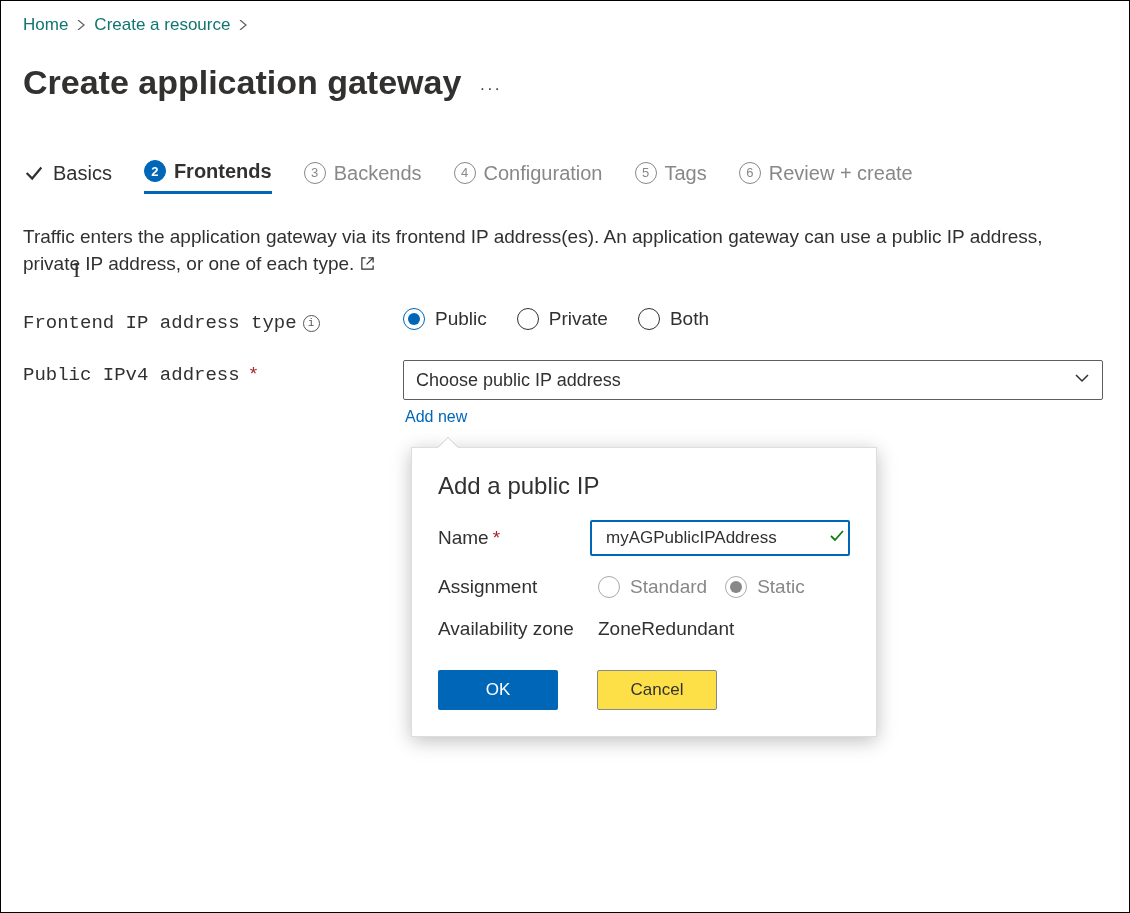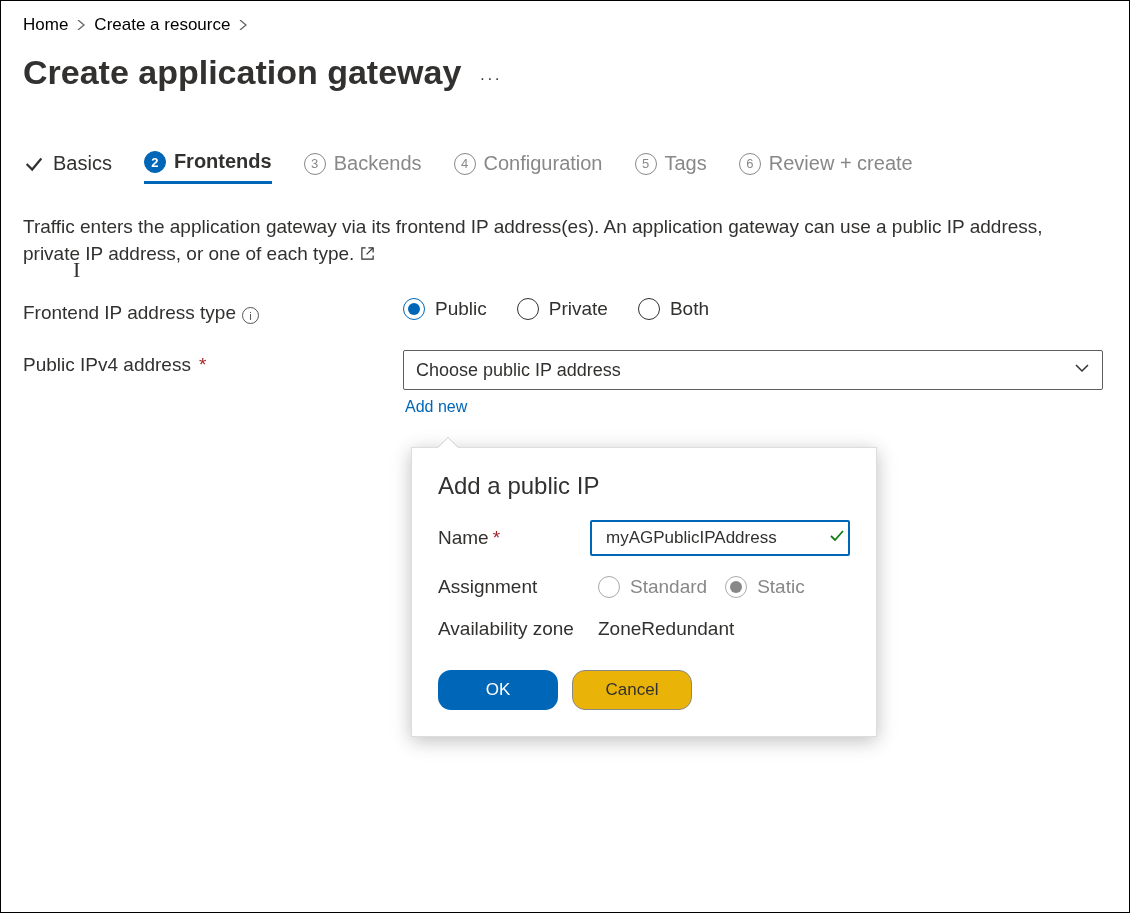--- a/index.html
+++ b/index.html
@@ -17,38 +17,38 @@
     padding: 14px 22px 22px 22px;
     position: relative;
   }
   .breadcrumb {
     font-size: 17px;
     color: #0067b8;
     display: flex;
     align-items: center;
     gap: 8px;
   }
-  .breadcrumb a { color: #000000; text-decoration: none; cursor: pointer; }
+  .breadcrumb a { color: #0f766e; text-decoration: none; cursor: pointer; }
   .breadcrumb .chev { color: #666; }
   h1.page-title {
     font-size: 34px;
     font-weight: 600;
-    margin: 18px 0 8px 0;
+    margin: 28px 0 8px 0;
     display: inline-block;
   }
   .dots { display:inline-block; color:#333; margin-left:14px; letter-spacing:2px; font-size:16px; cursor:pointer;}
   .tabs {
     display: flex;
     gap: 32px;
     margin-top: 50px;
     border-bottom: none;
     align-items: center;
   }
   .tab {
-    display: flex; align-items: flex-end; gap: 8px;
+    display: flex; align-items: flex-start; gap: 8px;
     font-size: 20px;
     color: #888;
     padding-bottom: 8px;
     cursor: pointer;
   }
   .tab .circ {
     width: 22px; height: 22px; border-radius: 50%;
     border: 1.5px solid #888; display:flex; align-items:center; justify-content:center;
     font-size: 13px; color:#888;
   }
@@ -67,21 +67,21 @@
   .ext-icon { display:inline-block; vertical-align: -1px; }
   .text-cursor {
     position:absolute; left:72px; top:256px;
     font-family: serif; font-size:22px;
   }
   .form {
     margin-top: 30px;
     display: flex; flex-direction: column; gap: 26px;
   }
   .row { display:flex; align-items: flex-start; }
-  .label-col { width: 380px; font-size:19px; color:#323130; padding-top:4px; display:flex; align-items:flex-end; gap:6px;}
+  .label-col { width: 380px; font-size:19px; color:#323130; padding-top:4px; display:flex; align-items:center; gap:6px;font-family:Liberation Mono, monospace;}
   .info-icon { width:17px; height:17px; border:1px solid #555; border-radius:50%; display:inline-flex; align-items:center; justify-content:center; font-size:11px; color:#555;}
   .req { color:#a4262c; margin-left:2px; }
   .radio-row { display:flex; gap:30px; align-items:center; }
   .radio { display:flex; gap:10px; align-items:center; font-size:19px; cursor:pointer;}
   .radio .r-outer {
     width:22px; height:22px; border-radius:50%; border:1.5px solid #323130; display:flex; align-items:center; justify-content:center;
   }
   .radio.selected .r-outer { border-color:#0067b8; }
   .radio.selected .r-inner { width:12px; height:12px; border-radius:50%; background:#0067b8; }
   .radio.disabled { color:#888; cursor:default;}
@@ -130,24 +130,24 @@
   .name-input {
     border:none; outline:none; flex:1; font-size:17px; color:#323130;
     font-family: inherit;
   }
   .valid-check { color:#107c10; }
   .az-value { color:#323130; }
   .p-buttons { display:flex; gap:14px; margin-top:30px;}
   .btn {
     height:40px; min-width:120px; font-size:17px;
     display:flex; align-items:center; justify-content:center;
-    border-radius:13px; cursor:pointer;
+    border-radius:2px; cursor:pointer;
   }
   .btn.primary { background:#0067b8; color:#fff; border:none;}
-  .btn.secondary { background:#eab308; border:1px solid #8a8886; color:#323130;}
+  .btn.secondary { background:#fde047; border:1px solid #8a8886; color:#323130;margin-left:25px;}
 </style>
 </head>
 <body>
 
 <div class="frame">
   <div class="breadcrumb">
     <a>Home</a>
     <span class="chev">
       <svg width="10" height="10" viewBox="0 0 10 10">
           <path d="M2 0 L8 5 L2 10" fill="none" stroke="#666" stroke-width="1.3"></path>

